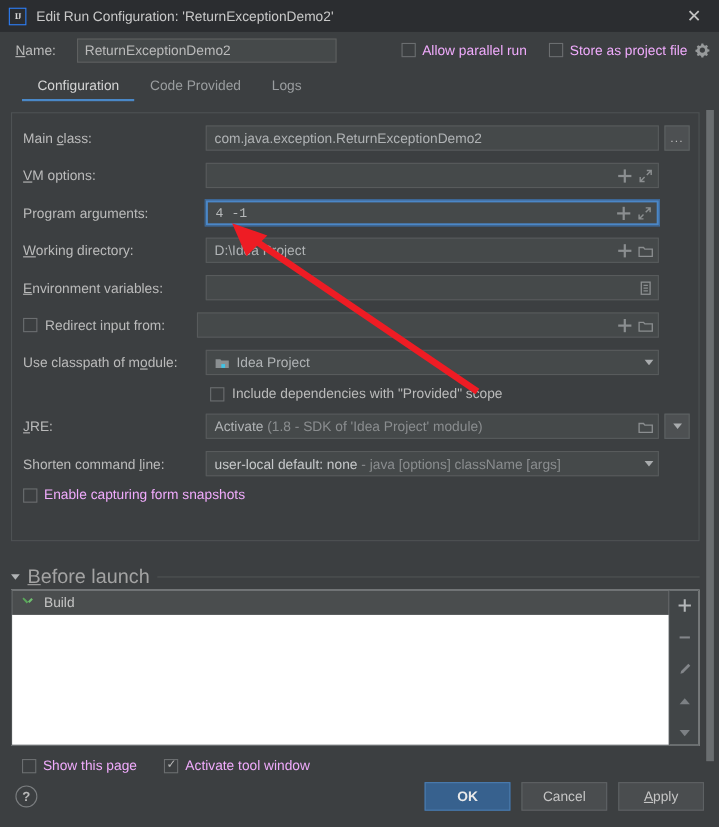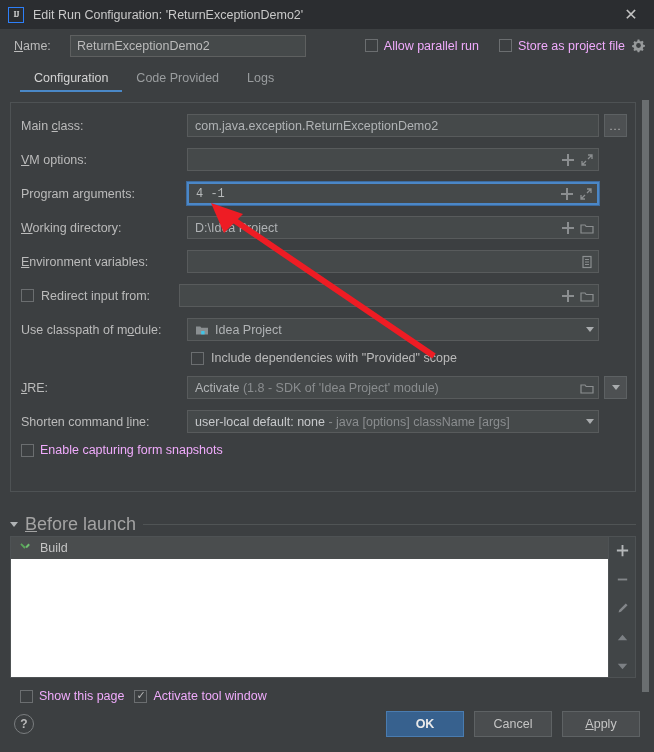--- a/index.html
+++ b/index.html
@@ -189,21 +189,21 @@
     border-left: 1px solid #4e5254;
     background: #414547;
     display: flex; flex-direction: column; align-items: center;
     padding-top: 4px; gap: 11px;
   }
   .side-btn { width: 18px; height: 18px; display:flex; align-items:center; justify-content:center; position: relative; }
 
   
   .bottom-cbs {
     position: absolute; left: 20px; top: 689px;
-    display: flex; align-items: center; gap: 10px;
+    display: flex; align-items: center; gap: 25px;
   }
   .footer {
     position: absolute; left: 0; right: 0; bottom: 0; height: 52px;
     display: flex; align-items: center;
     padding: 0 14px 4px 14px;
   }
   .help-btn {
     width: 20px; height: 20px; border-radius: 50%;
     border: 1px solid #7a7d7f; color: #b9b9b9;
     display: flex; align-items: center; justify-content: center;

